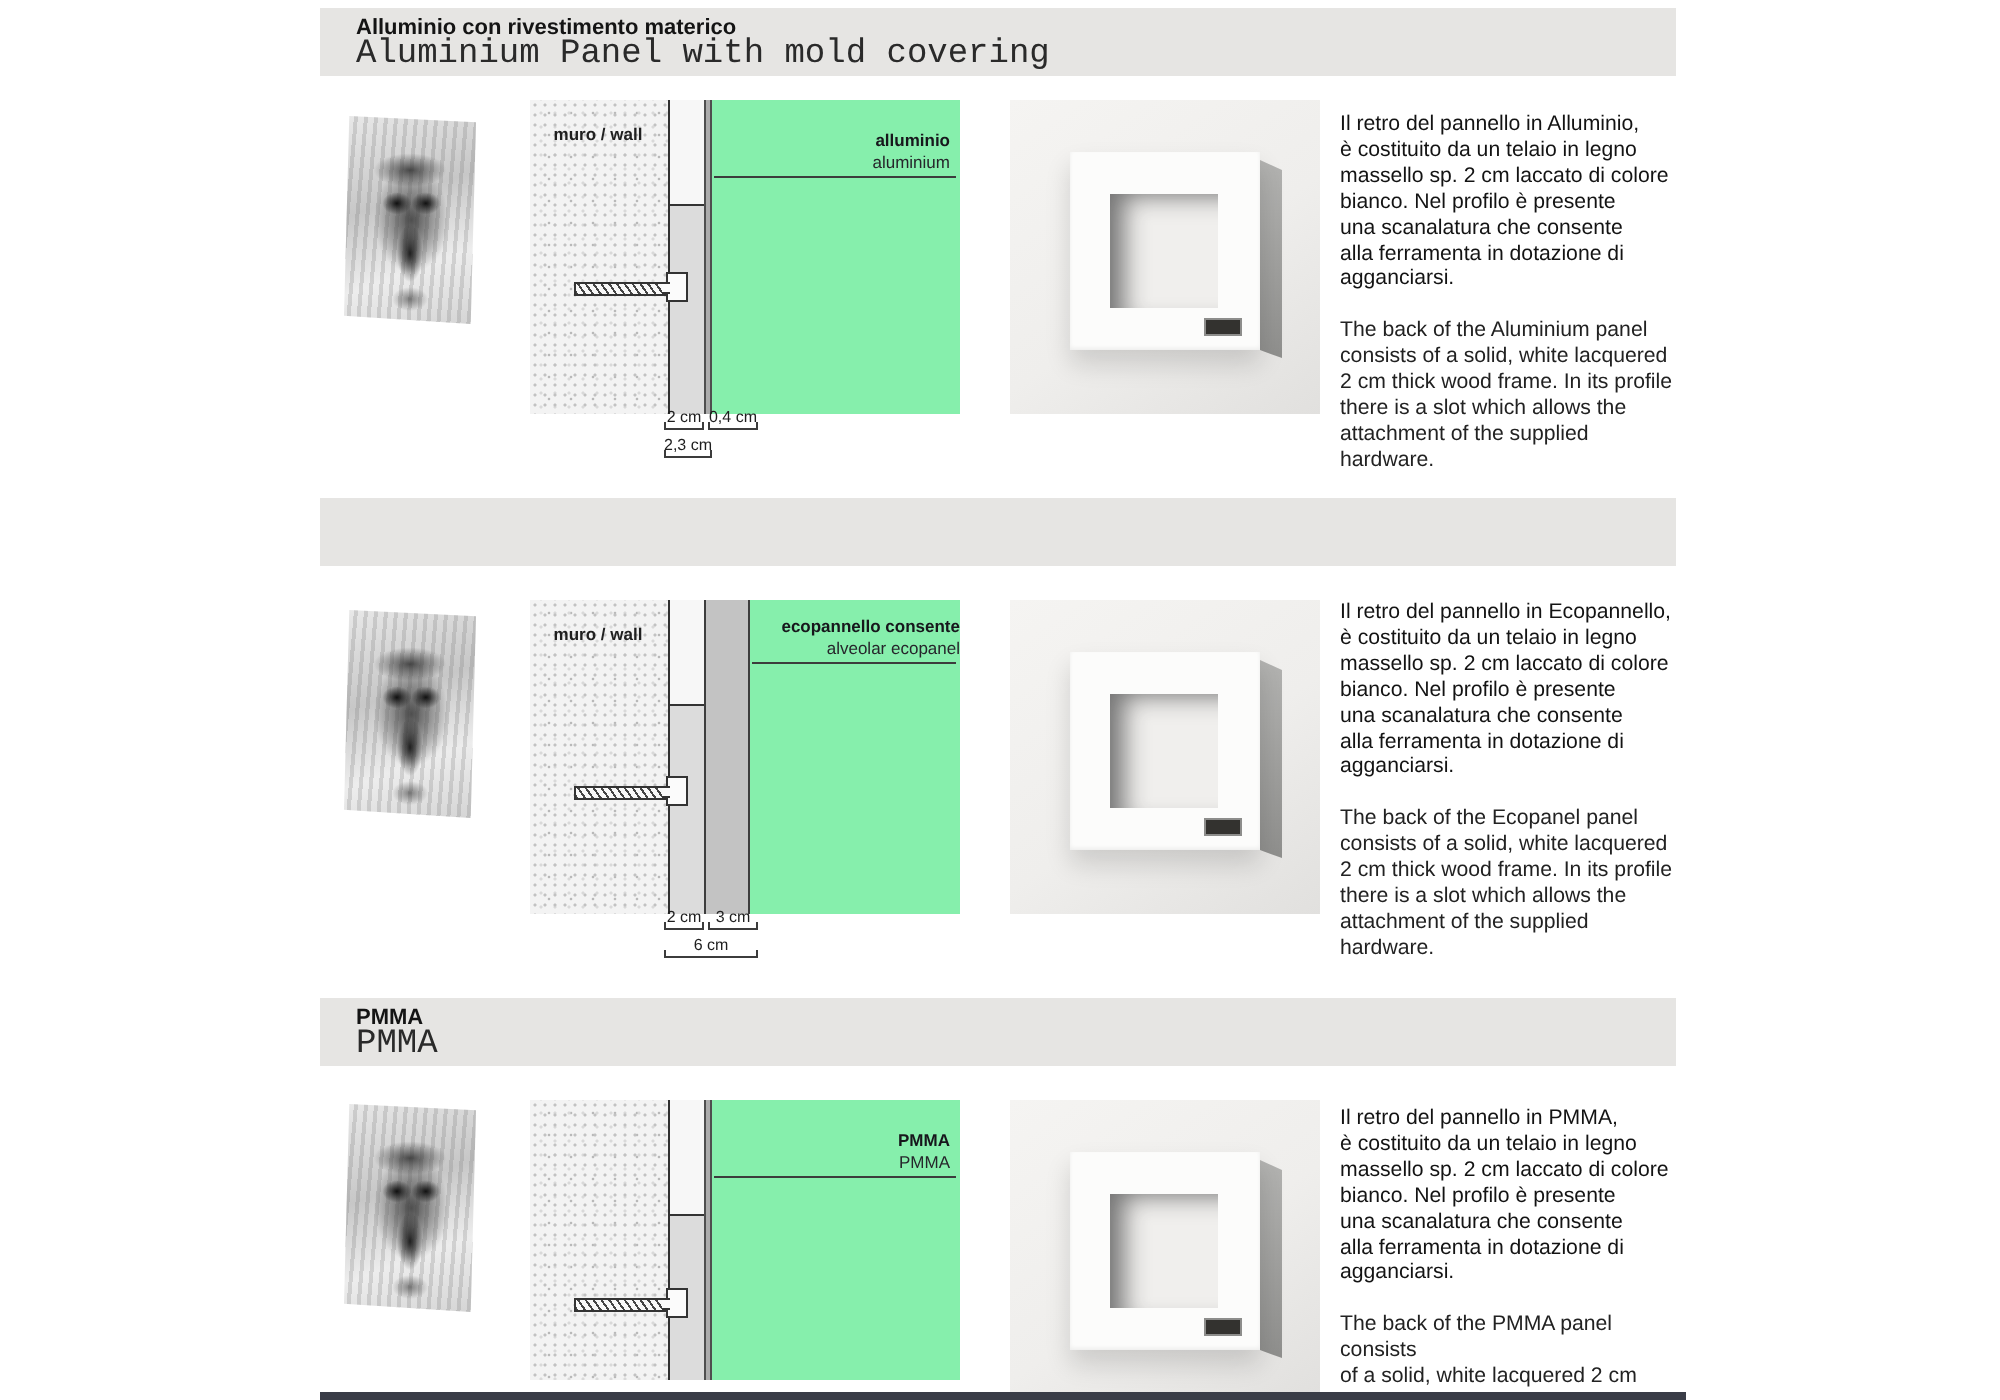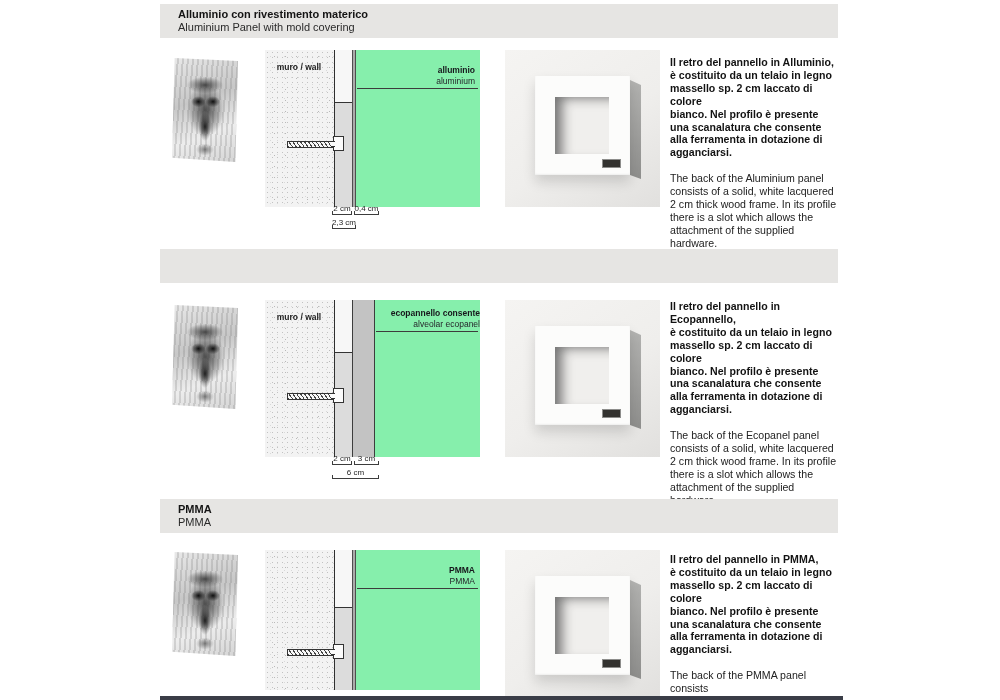--- a/index.html
+++ b/index.html
@@ -3,21 +3,21 @@
 <meta charset="utf-8">
 <style>
   html,body{margin:0;padding:0;background:#ffffff;}
   body{width:1000px;height:700px;position:relative;overflow:hidden;
        font-family:"Liberation Sans", sans-serif;color:#1b1b1b;}
   .abs{position:absolute;}
 
   
   .hdr{left:160px;width:678px;height:34px;background:#e6e5e3;padding:4px 0 10px 18px;box-sizing:border-box;}
   .hdr .t{font-size:11px;font-weight:bold;line-height:13px;color:#141414;}
-  .hdr .s{font-size:11px;line-height:13px;color:#2a2a2a;}
+  .hdr .s{font-size:17px;line-height:13px;color:#2a2a2a;font-family:Liberation Mono, monospace;}
 
   
   .art{width:66px;height:104px;left:172px;}
   .art .canvas{width:100%;height:100%;
     clip-path:polygon(4% 0, 100% 3%, 96% 100%, 0 96%);
     background:
       radial-gradient(ellipse 9px 7px at 40% 42%, rgba(10,10,10,.95), transparent 80%),
       radial-gradient(ellipse 9px 7px at 62% 42%, rgba(10,10,10,.95), transparent 80%),
       radial-gradient(ellipse 9px 20px at 50% 66%, rgba(15,15,15,.9), transparent 72%),
       radial-gradient(ellipse 26px 12px at 50% 26%, rgba(50,50,50,.85), transparent 70%),
@@ -72,21 +72,21 @@
     box-shadow:0 7px 12px rgba(0,0,0,.14), inset 0 -1px 2px rgba(0,0,0,.06);}
   .photo .depth{position:absolute;left:125px;top:30px;width:11px;height:99px;
     background:linear-gradient(180deg,#b3b3b1,#8f8f8d);
     clip-path:polygon(0 0,100% 5%,100% 100%,0 96%);}
   .photo .hole{position:absolute;left:20px;top:21px;width:54px;height:57px;background:#f0efed;
     box-shadow:inset 11px 5px 12px -4px rgba(110,110,110,.95);}
   .photo .slot{position:absolute;right:9px;bottom:7px;width:17px;height:7px;background:#33322f;border:1px solid #8d8d8b;}
 
   
   .desc{left:670px;width:172px;font-size:10.6px;line-height:12.9px;}
-  .desc .it{font-weight:bold;white-space:pre-line;color:#131313;margin:0 0 13px 0;}
+  .desc .it{font-weight:normal;white-space:pre-line;color:#131313;margin:0 0 13px 0;}
   .desc .en{white-space:pre-line;color:#222;margin:0;}
 
   .pagebar{left:160px;top:696px;width:683px;height:4px;background:#3a3d47;}
 </style>
 </head>
 <body>
 
 <div class="abs hdr" style="top:4px;">
   <div class="t">Alluminio con rivestimento materico</div>
   <div class="s">Aluminium Panel with mold covering</div>

